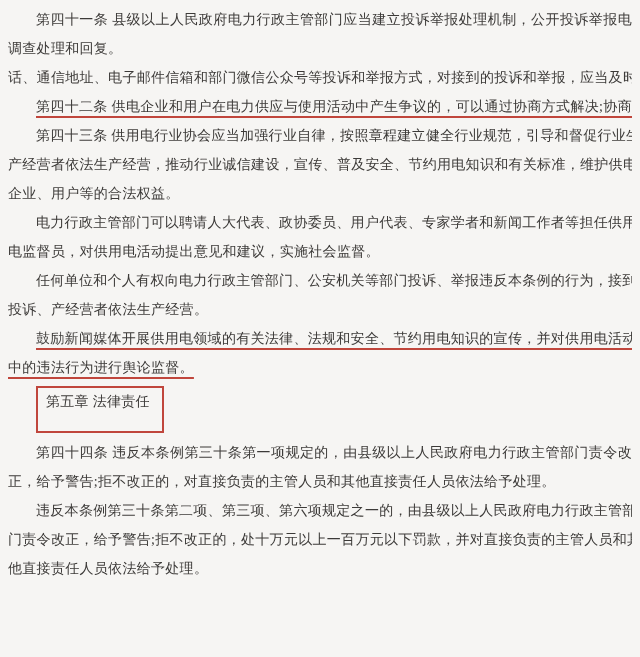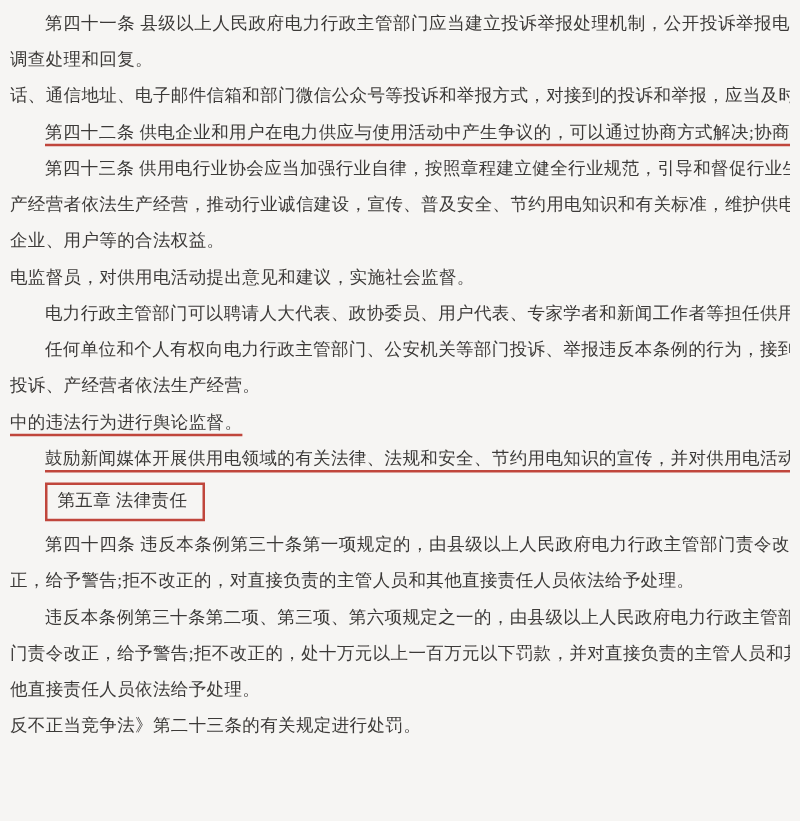--- a/index.html
+++ b/index.html
@@ -40,21 +40,21 @@
     text-decoration-color: var(--accent-red);
     text-decoration-thickness: 2px;
     text-underline-offset: 5px;
   }
   .chapter {
     margin: 4px 0 5px 28px;
   }
   .chapter-box {
     display: inline-block;
     border: 2px solid var(--accent-red);
-    padding: 2px 12px 1px 8px;
+    padding: 2px 12px 17px 8px;
     line-height: 24px;
     letter-spacing: 0.3px;
   }
 </style>
 </head>
 <body>
 
 <div class="doc">
 
   <p class="para">
@@ -71,34 +71,34 @@
 
   <p class="para">
     </p>
     <div class="line j first">第四十三条 供用电行业协会应当加强行业自律，按照章程建立健全行业规范，引导和督促行业生</div>
     <div class="line j">产经营者依法生产经营，推动行业诚信建设，宣传、普及安全、节约用电知识和有关标准，维护供电</div>
     <div class="line">企业、用户等的合法权益。</div>
   <p></p>
 
   <p class="para">
     </p>
+    <div class="line j first">电力行政主管部门可以聘请人大代表、政协委员、用户代表、专家学者和新闻工作者等担任供用</div>
     <div class="line">电监督员，对供用电活动提出意见和建议，实施社会监督。</div>
-    <div class="line j first">电力行政主管部门可以聘请人大代表、政协委员、用户代表、专家学者和新闻工作者等担任供用</div>
   <p></p>
 
   <p class="para">
     </p>
     <div class="line j first">任何单位和个人有权向电力行政主管部门、公安机关等部门投诉、举报违反本条例的行为，接到</div>
     <div class="line">投诉、产经营者依法生产经营。</div>
   <p></p>
 
   <p class="para">
     </p>
+    <div class="line j first u">鼓励新闻媒体开展供用电领域的有关法律、法规和安全、节约用电知识的宣传，并对供用电活动</div>
     <div class="line u">中的违法行为进行舆论监督。</div>
-    <div class="line j first u">鼓励新闻媒体开展供用电领域的有关法律、法规和安全、节约用电知识的宣传，并对供用电活动</div>
   <p></p>
 
   <div class="chapter">
     <span class="chapter-box">
       <span>第五章 法律责任</span>
     </span>
   </div>
 
   <p class="para">
     </p>
@@ -108,16 +108,15 @@
 
   <p class="para">
     </p>
     <div class="line j first">违反本条例第三十条第二项、第三项、第六项规定之一的，由县级以上人民政府电力行政主管部</div>
     <div class="line j">门责令改正，给予警告;拒不改正的，处十万元以上一百万元以下罚款，并对直接负责的主管人员和其</div>
     <div class="line">他直接责任人员依法给予处理。</div>
   <p></p>
 
   <p class="para">
     </p>
-    <div class="line">反不正当竞争法》第二十三条的有关规定进行处罚。</div>
   <p></p>
 
 </div>
 
 </body></html>

